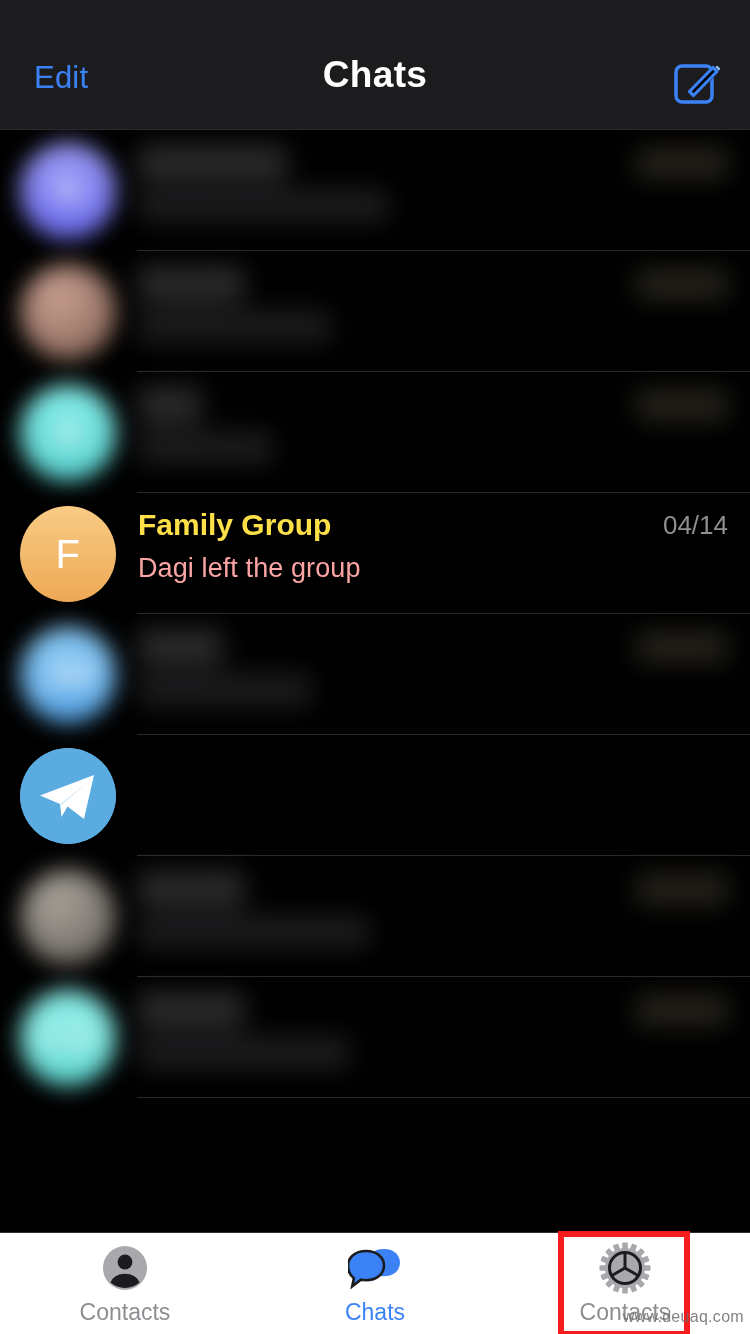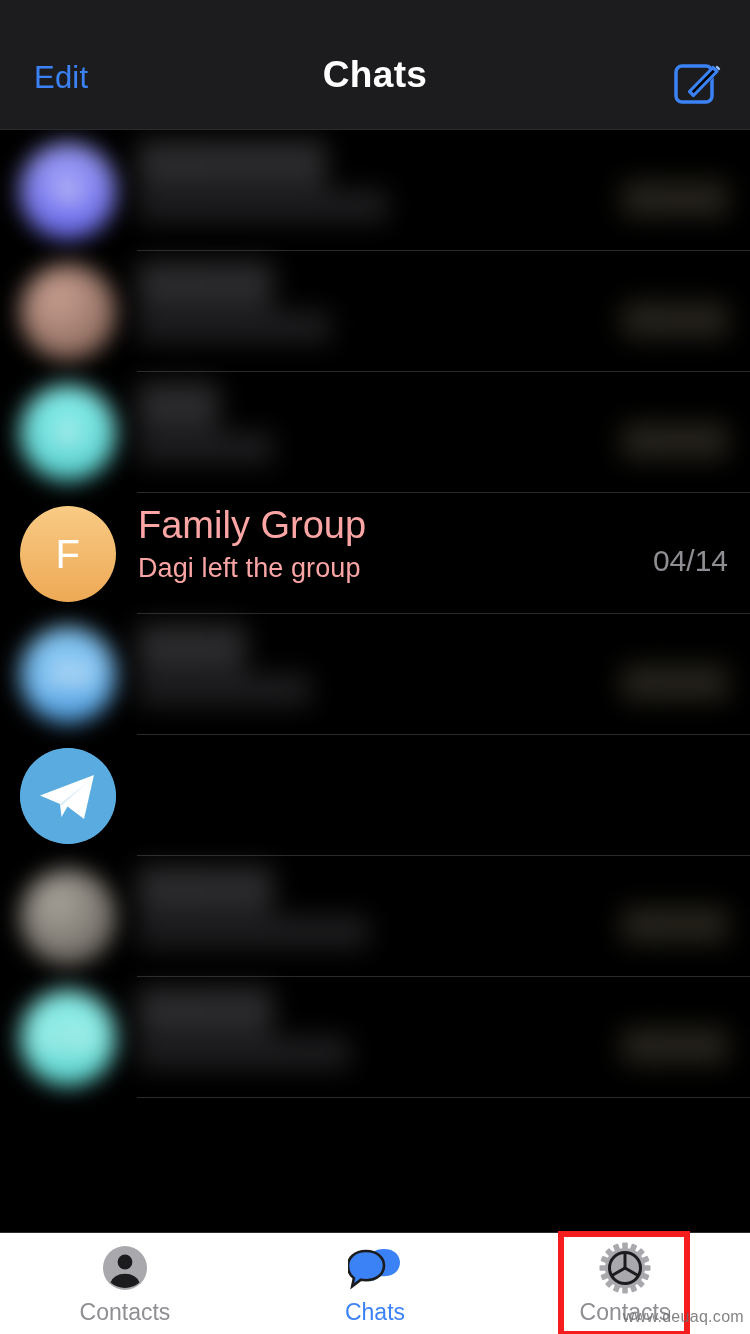--- a/index.html
+++ b/index.html
@@ -51,30 +51,30 @@
     color:#fff;font-size:40px;font-weight:500;letter-spacing:.5px;
     overflow:hidden;
   }
   .avatar.photo{font-size:0;}
   .row-body{
     position:absolute;left:138px;right:22px;top:14px;bottom:6px;
   }
   .row-top{position:relative;height:42px;}
   .row-title{
     position:absolute;left:0;top:0;
-    font-size:38px;color:#fca5a5;font-weight:400;line-height:36px;
+    font-size:30px;color:#fde047;font-weight:700;line-height:36px;
     white-space:nowrap;
   }
   .verified{
     display:inline-block;vertical-align:middle;margin-left:9px;
     position:relative;top:-2px;
   }
   .row-date{
     position:absolute;right:0;top:3px;
-    font-size:30px;color:#8e8e93;line-height:30px;margin-top:36px;
+    font-size:26px;color:#8e8e93;line-height:30px;
   }
   .row-preview{
     font-size:27px;color:#fca5a5;line-height:38px;
     letter-spacing:.1px;
     overflow:hidden;
   }
 
   
   .chat-row.blurred .row-body{filter:blur(13px);opacity:.5;}
   .chat-row.blurred .row-title{color:#56565a;}

